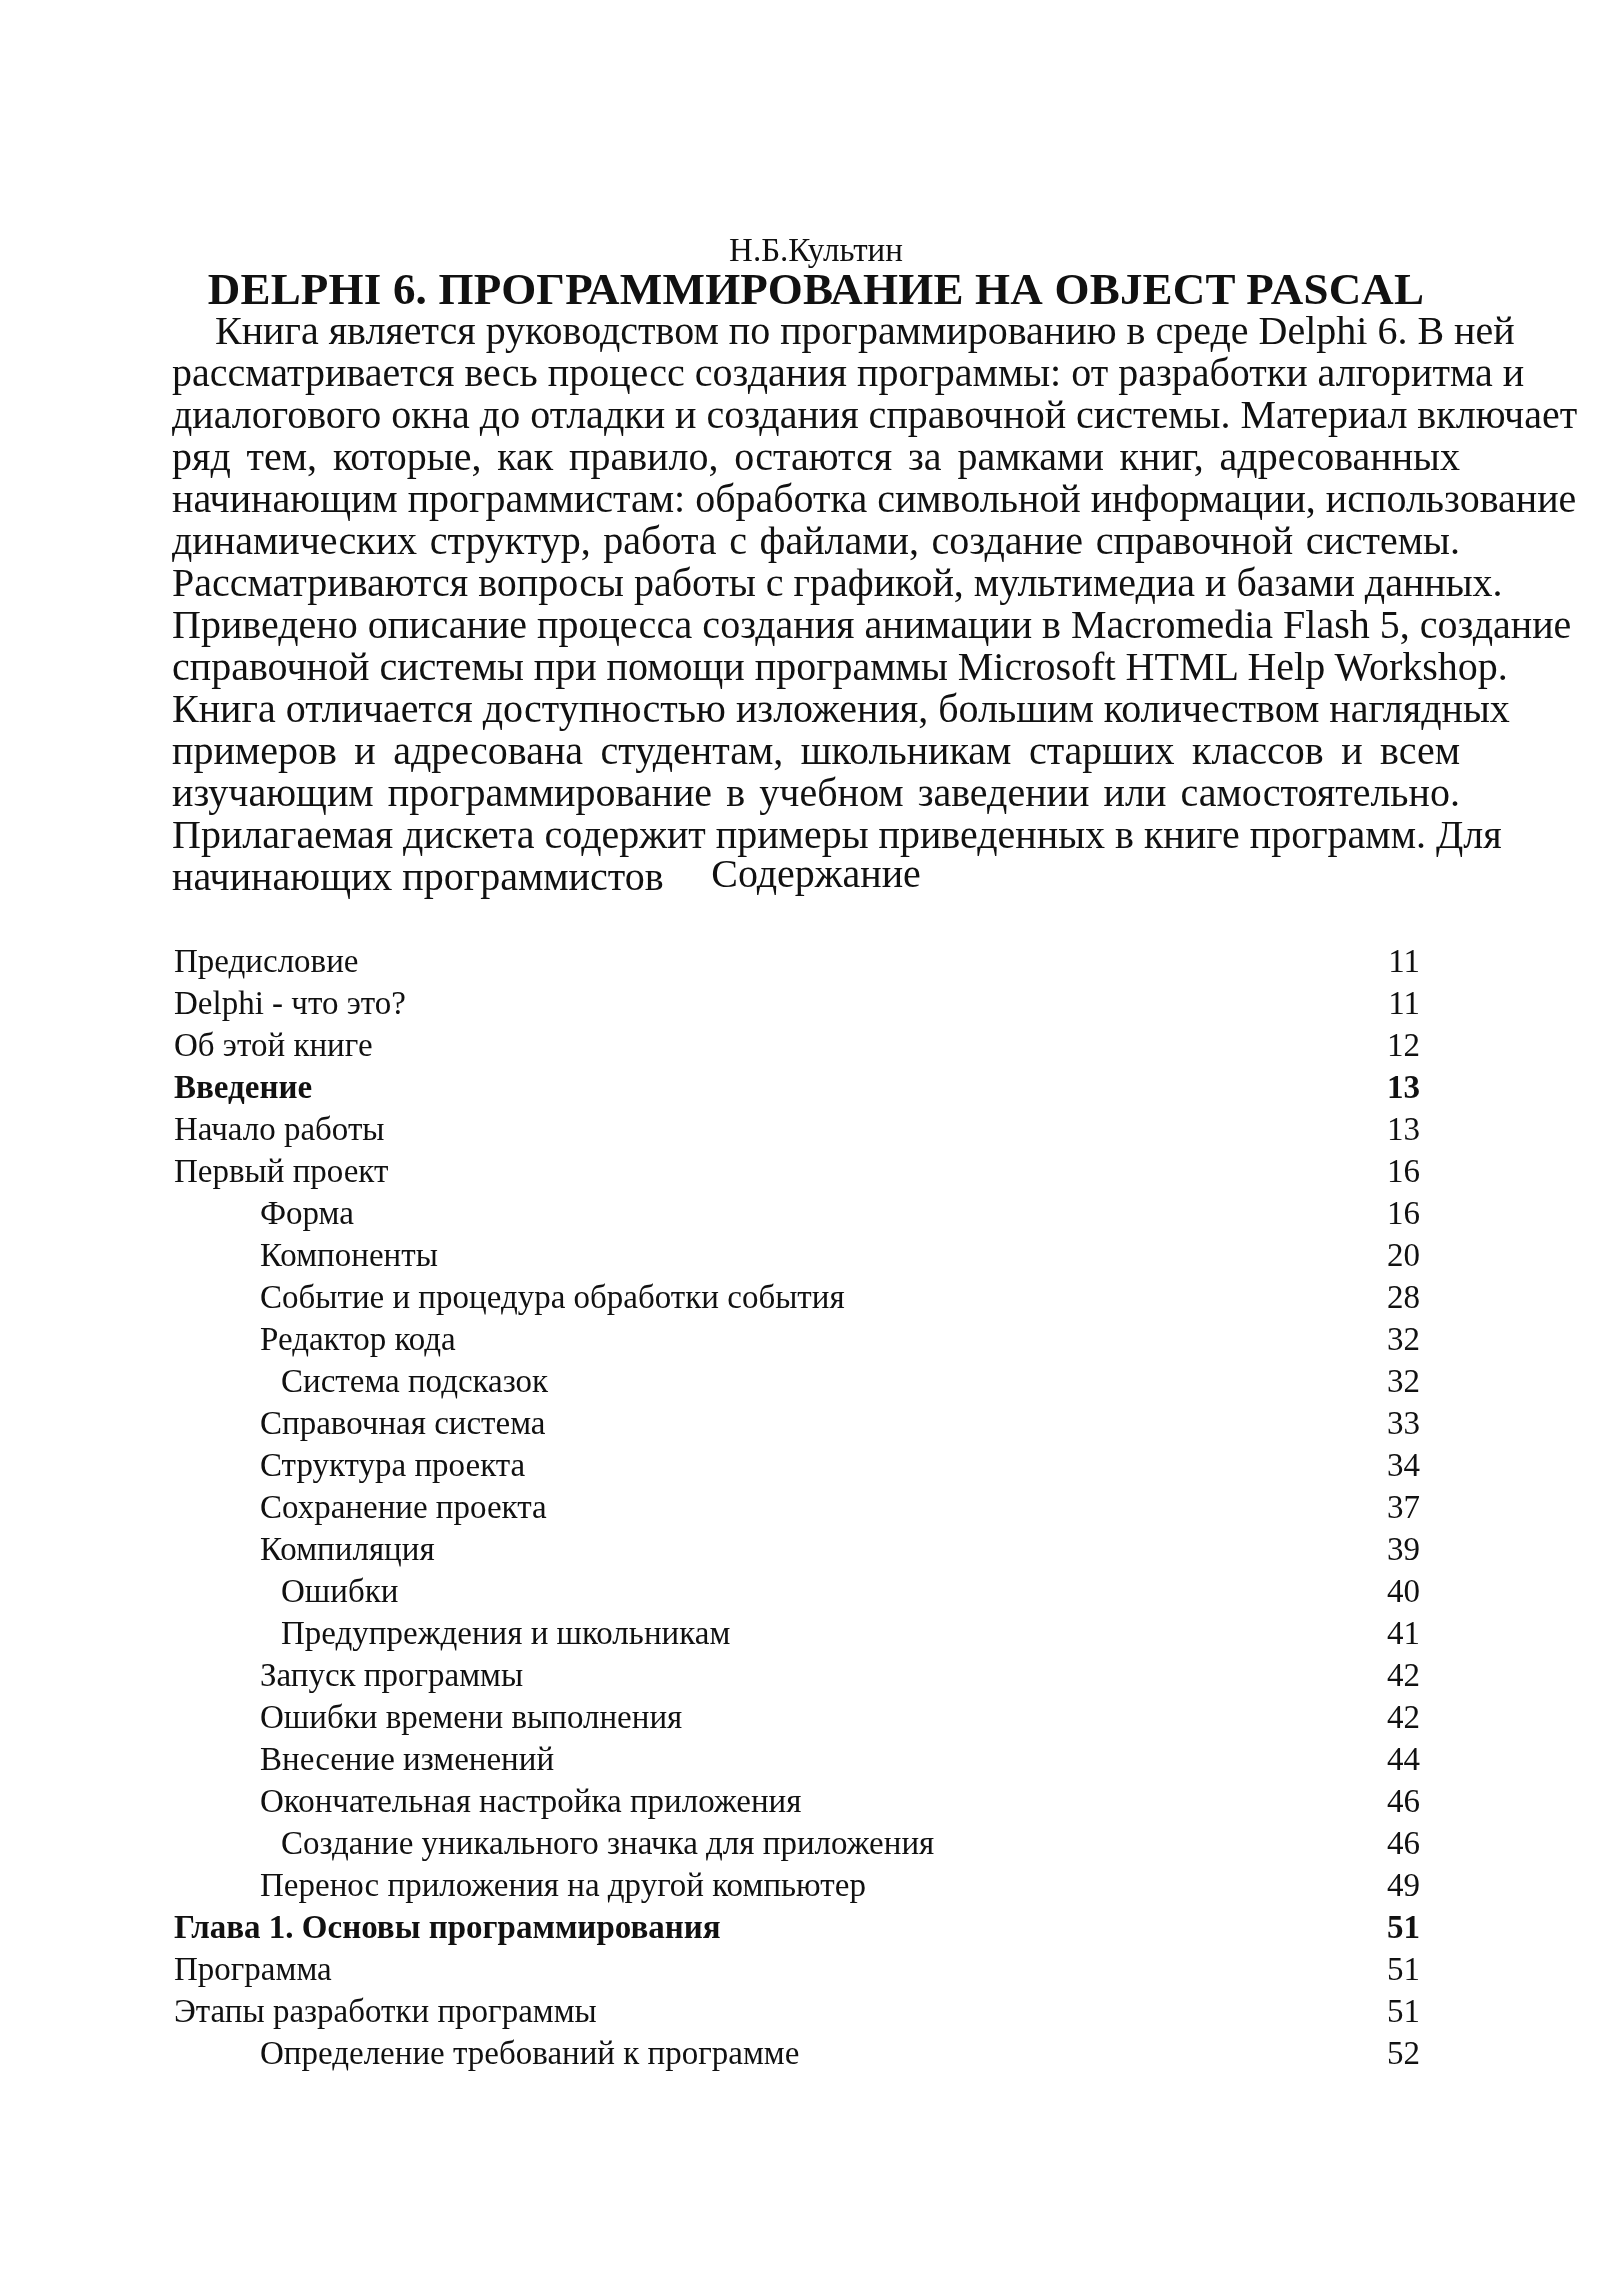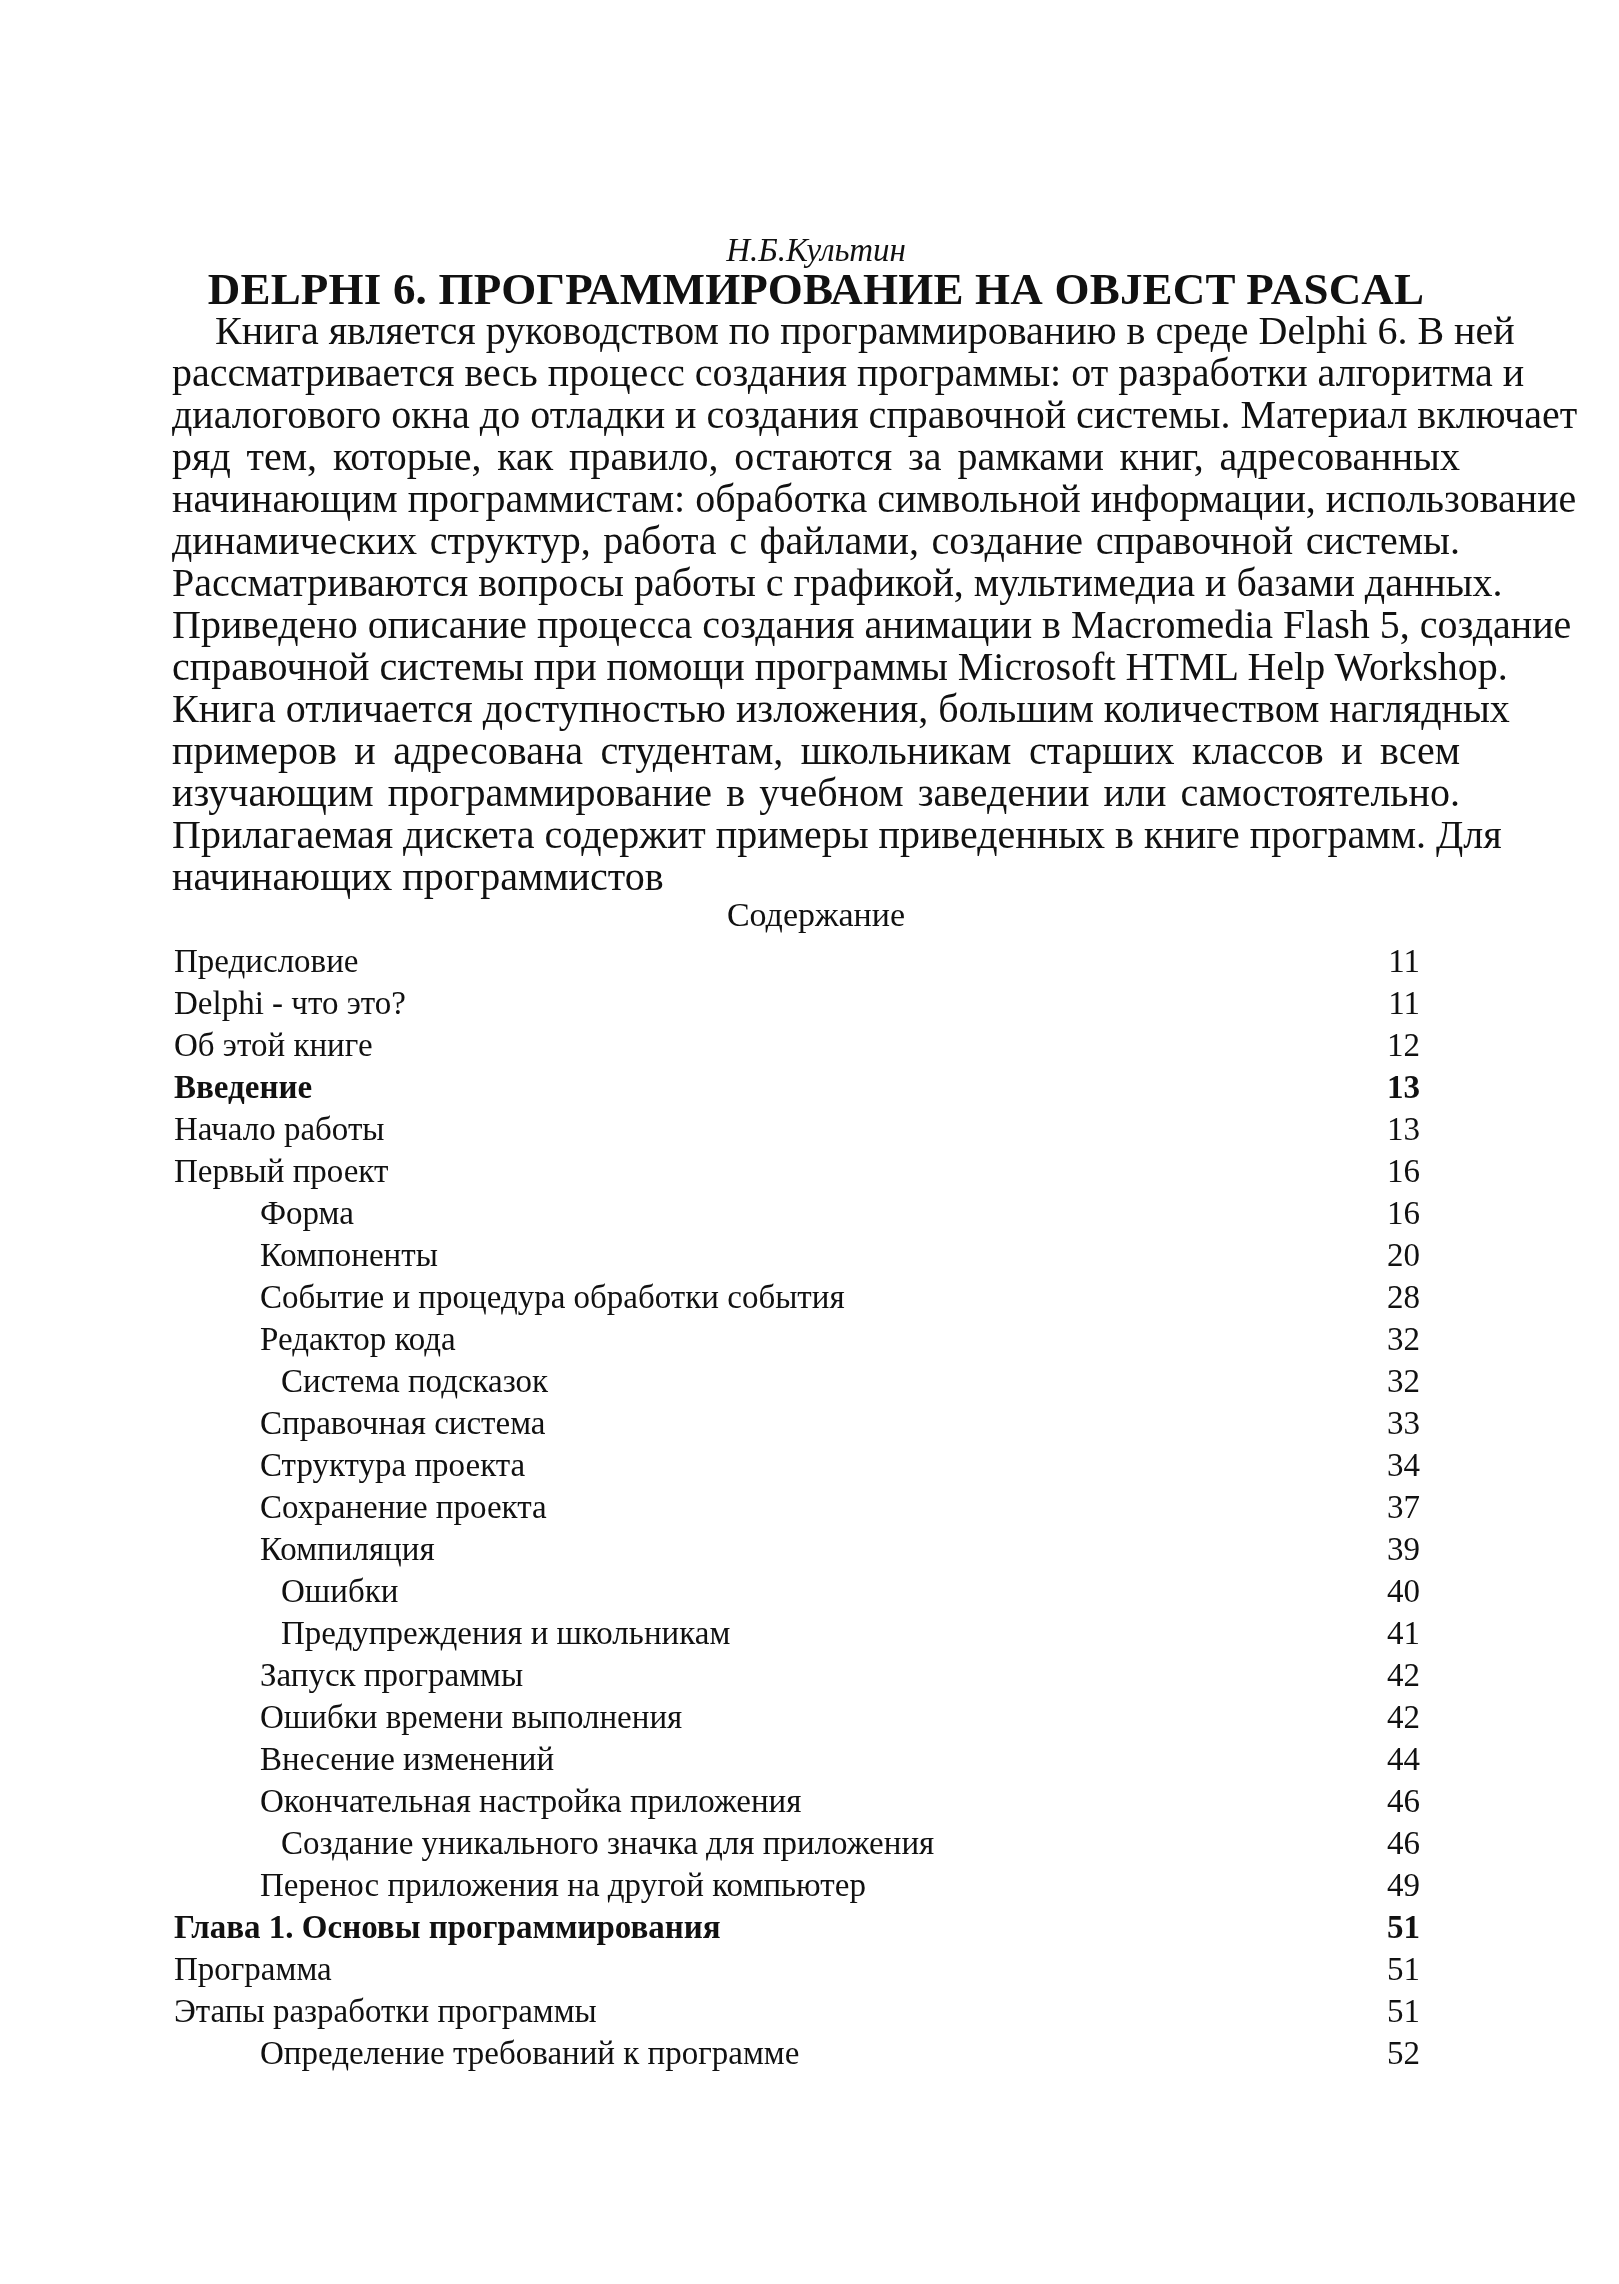--- a/index.html
+++ b/index.html
@@ -20,21 +20,20 @@
       left: 172px;
       top: 0;
       width: 1288px;
     }
     .author {
       position: absolute;
       top: 231px;
       left: 0;
       width: 1288px;
       text-align: center;
-      font-style: italic;
       font-size: 33px;
       line-height: 38px;
     }
     .title {
       position: absolute;
       top: 270px;
       left: 0;
       width: 1288px;
       text-align: center;
       font-weight: bold;
@@ -59,25 +58,25 @@
       height: 42px;
     }
     .abstract .line.first {
       padding-left: 43px;
     }
     .abstract .line.last {
       text-align-last: left;
     }
     .toc-heading {
       position: absolute;
-      top: 896px;
+      top: 855px;
       left: 0;
       width: 1288px;
       text-align: center;
-      font-size: 34px;
+      font-size: 40px;
       line-height: 38px;
     }
     .toc {
       position: absolute;
       top: 938px;
       left: 0;
       width: 1288px;
       margin: 2px;
       padding: 0;
       list-style: none;

